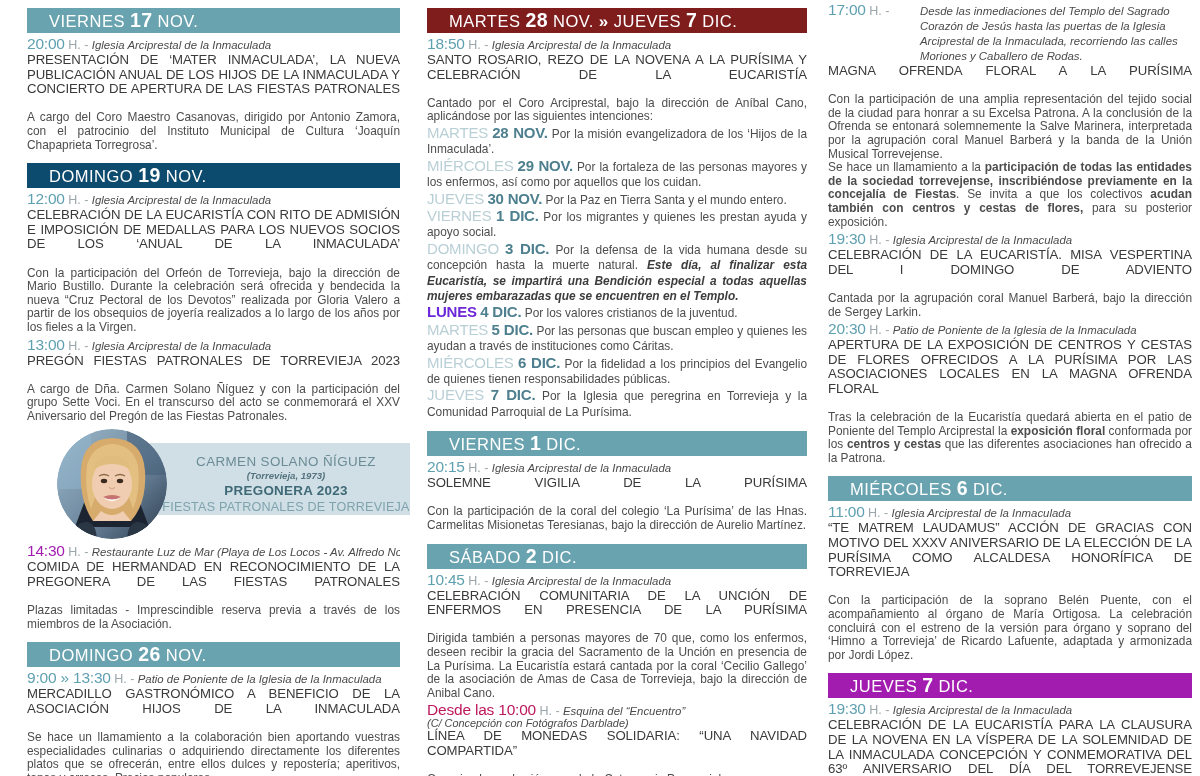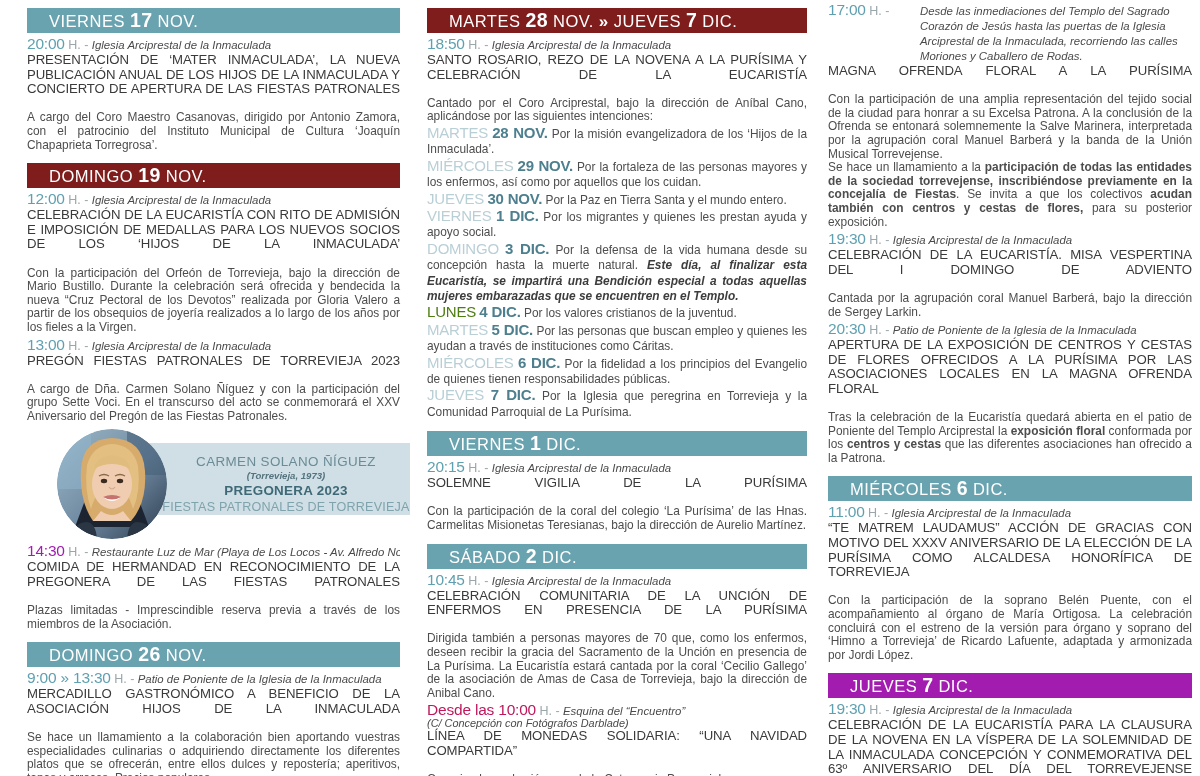--- a/index.html
+++ b/index.html
@@ -122,25 +122,25 @@
   <div class="col col1">
       <div class="daybar-first" style="margin-top: 8px;">
         <div class="daybar" style="background: rgb(106, 163, 176);"><span class="dw">VIERNES</span> <span class="dn">17</span> <span class="dm">NOV.</span></div>
       </div>
       <div class="event">
         <div class="timeline"><span class="time" style="color: rgb(95, 160, 176);">20:00</span> <span class="hh">H.</span> <span class="hh">-</span> <span class="venue">Iglesia Arciprestal de la Inmaculada</span></div>
         <div class="title just">PRESENTACIÓN DE ‘MATER INMACULADA’, LA NUEVA PUBLICACIÓN ANUAL DE LOS HIJOS DE LA INMACULADA Y CONCIERTO DE APERTURA DE LAS FIESTAS PATRONALES</div>
         <div class="body">A cargo del Coro Maestro Casanovas, dirigido por Antonio Zamora, con el patrocinio del Instituto Municipal de Cultura ‘Joaquín Chapaprieta Torregrosa’.</div>
       </div>
       <div class="bar-gap">
-        <div class="daybar" style="background: #7f1d1d;"><span class="dw">DOMINGO</span> <span class="dn">19</span> <span class="dm">NOV.</span></div>
+        <div class="daybar" style="background: #0c4a6e;"><span class="dw">DOMINGO</span> <span class="dn">19</span> <span class="dm">NOV.</span></div>
       </div>
       <div class="event">
         <div class="timeline"><span class="time" style="color: rgb(95, 160, 176);">12:00</span> <span class="hh">H.</span> <span class="hh">-</span> <span class="venue">Iglesia Arciprestal de la Inmaculada</span></div>
-        <div class="title just">CELEBRACIÓN DE LA EUCARISTÍA CON RITO DE ADMISIÓN E IMPOSICIÓN DE MEDALLAS PARA LOS NUEVOS SOCIOS DE LOS ‘HIJOS DE LA INMACULADA’</div>
+        <div class="title just">CELEBRACIÓN DE LA EUCARISTÍA CON RITO DE ADMISIÓN E IMPOSICIÓN DE MEDALLAS PARA LOS NUEVOS SOCIOS DE LOS ‘ANUAL DE LA INMACULADA’</div>
         <div class="body">Con la participación del Orfeón de Torrevieja, bajo la dirección de Mario Bustillo. Durante la celebración será ofrecida y bendecida la nueva “Cruz Pectoral de los Devotos” realizada por Gloria Valero a partir de los obsequios de joyería realizados a lo largo de los años por los fieles a la Virgen.</div>
       </div>
       <div class="event">
         <div class="timeline"><span class="time" style="color: rgb(95, 160, 176);">13:00</span> <span class="hh">H.</span> <span class="hh">-</span> <span class="venue">Iglesia Arciprestal de la Inmaculada</span></div>
         <div class="title just">PREGÓN FIESTAS PATRONALES DE TORREVIEJA 2023</div>
         <div class="body">A cargo de Dña. Carmen Solano Ñíguez y con la participación del grupo Sette Voci. En el transcurso del acto se conmemorará el XXV Aniversario del Pregón de las Fiestas Patronales.</div>
       </div>
       <div class="pregon">
         <div class="plate" style="background: rgb(207, 223, 229);"></div>
         <div class="photo">
@@ -206,21 +206,21 @@
         <div class="timeline"><span class="time" style="color: rgb(95, 160, 176);">18:50</span> <span class="hh">H.</span> <span class="hh">-</span> <span class="venue">Iglesia Arciprestal de la Inmaculada</span></div>
         <div class="title just">SANTO ROSARIO, REZO DE LA NOVENA A LA PURÍSIMA Y CELEBRACIÓN DE LA EUCARISTÍA</div>
         <div class="body">Cantado por el Coro Arciprestal, bajo la dirección de Aníbal Cano, aplicándose por las siguientes intenciones:</div>
       </div>
       <div class="novena">
         <div class="nv"><span class="nd" style="color: rgb(185, 207, 214);">MARTES</span> <span class="ndb" style="color: rgb(77, 127, 142);">28 NOV.</span><span> Por la misión evangelizadora de los ‘Hijos de la Inmaculada’.</span></div>
         <div class="nv"><span class="nd" style="color: rgb(185, 207, 214);">MIÉRCOLES</span> <span class="ndb" style="color: rgb(77, 127, 142);">29 NOV.</span><span> Por la fortaleza de las personas mayores y los enfermos, así como por aquellos que los cuidan.</span></div>
         <div class="nv"><span class="nd" style="color: rgb(185, 207, 214);">JUEVES</span> <span class="ndb" style="color: rgb(77, 127, 142);">30 NOV.</span><span> Por la Paz en Tierra Santa y el mundo entero.</span></div>
         <div class="nv"><span class="nd" style="color: rgb(185, 207, 214);">VIERNES</span> <span class="ndb" style="color: rgb(77, 127, 142);">1 DIC.</span><span> Por los migrantes y quienes les prestan ayuda y apoyo social.</span></div>
         <div class="nv"><span class="nd" style="color: rgb(185, 207, 214);">DOMINGO</span> <span class="ndb" style="color: rgb(77, 127, 142);">3 DIC.</span><span> Por la defensa de la vida humana desde su concepción hasta la muerte natural. </span><i>Este día, al finalizar esta Eucaristía, se impartirá una Bendición especial a todas aquellas mujeres embarazadas que se encuentren en el Templo.</i></div>
-        <div class="nv"><span class="nd" style="color: #4d7c0f;">LUNES</span> <span class="ndb" style="color: rgb(77, 127, 142);">4 DIC.</span><span> Por los valores cristianos de la juventud.</span></div>
+        <div class="nv"><span class="nd" style="color: #6d28d9; font-weight: bold;">LUNES</span> <span class="ndb" style="color: rgb(77, 127, 142);">4 DIC.</span><span> Por los valores cristianos de la juventud.</span></div>
         <div class="nv"><span class="nd" style="color: rgb(185, 207, 214);">MARTES</span> <span class="ndb" style="color: rgb(77, 127, 142);">5 DIC.</span><span> Por las personas que buscan empleo y quienes les ayudan a través de instituciones como Cáritas.</span></div>
         <div class="nv"><span class="nd" style="color: rgb(185, 207, 214);">MIÉRCOLES</span> <span class="ndb" style="color: rgb(77, 127, 142);">6 DIC.</span><span> Por la fidelidad a los principios del Evangelio de quienes tienen responsabilidades públicas.</span></div>
         <div class="nv"><span class="nd" style="color: rgb(185, 207, 214);">JUEVES</span> <span class="ndb" style="color: rgb(77, 127, 142);">7 DIC.</span><span> Por la Iglesia que peregrina en Torrevieja y la Comunidad Parroquial de La Purísima.</span></div>
       </div>
       <div class="bar-gap">
         <div class="daybar" style="background: rgb(106, 163, 176);"><span class="dw">VIERNES</span> <span class="dn">1</span> <span class="dm">DIC.</span></div>
       </div>
       <div class="event">
         <div class="timeline"><span class="time" style="color: rgb(95, 160, 176);">20:15</span> <span class="hh">H.</span> <span class="hh">-</span> <span class="venue">Iglesia Arciprestal de la Inmaculada</span></div>
         <div class="title just">SOLEMNE VIGILIA DE LA PURÍSIMA</div>

